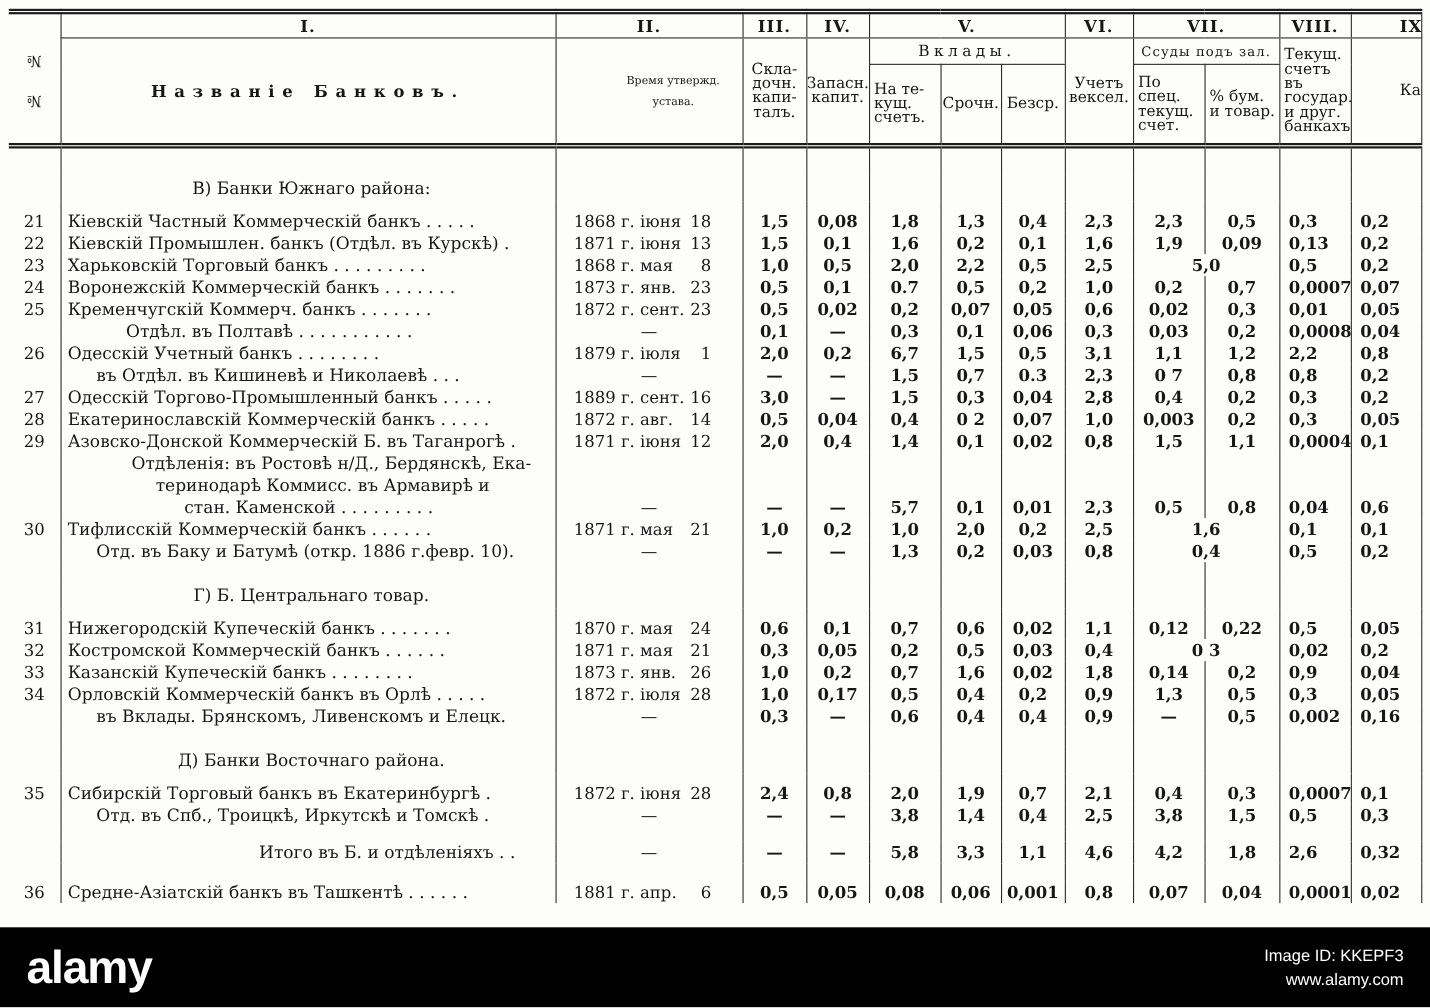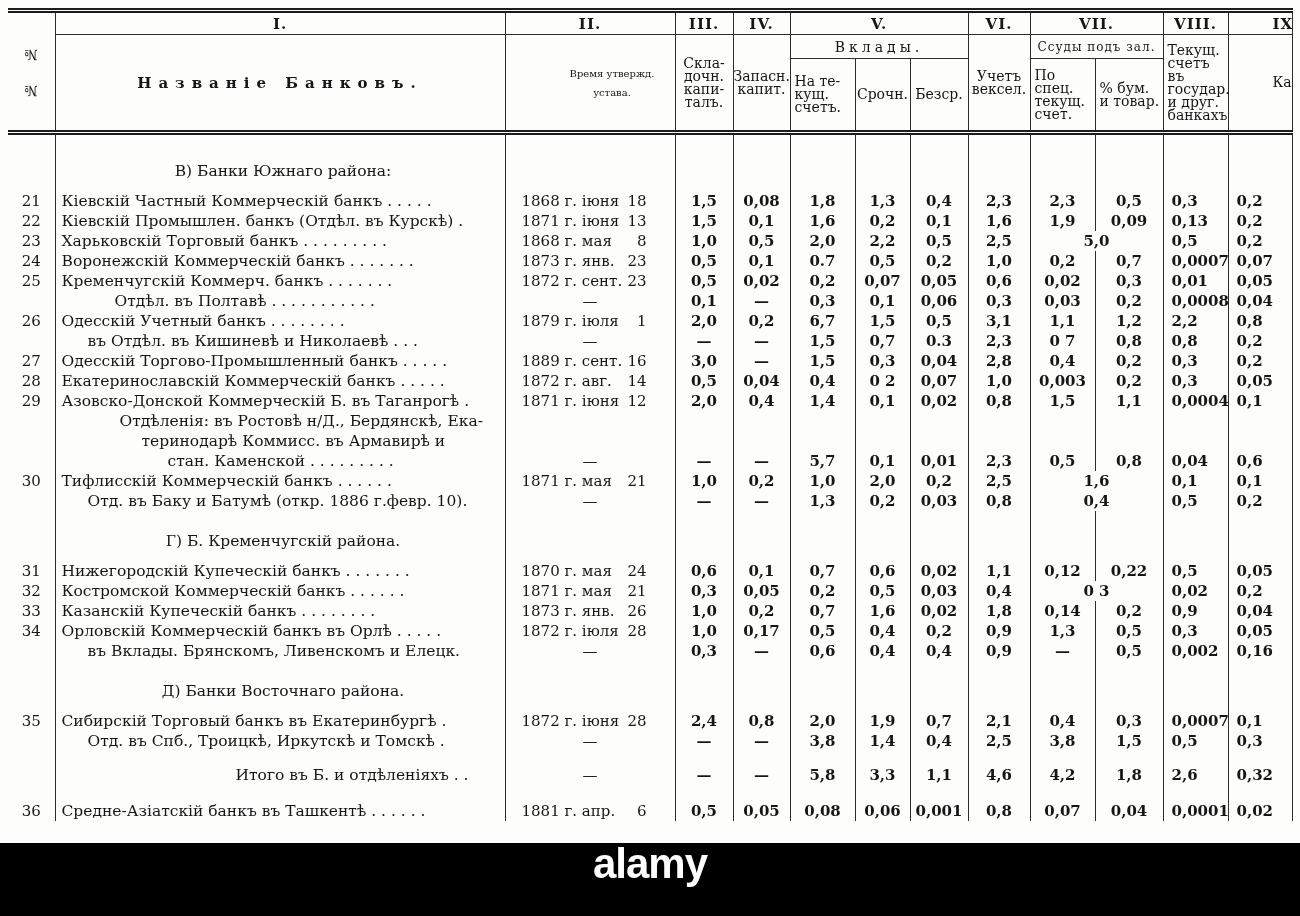--- a/index.html
+++ b/index.html
@@ -51,21 +51,20 @@
   .la8, .la9 { text-align: left; padding-left: 8px; }
   .cdate { text-align: center; }
   .datefx { display: flex; justify-content: space-between; padding: 0 28px 0 16px; }
 
   
   .wmbar {
     position: absolute; left: 0; bottom: 0; width: 1300px; height: 73px;
     background: #000;
     display: flex; align-items: center; justify-content: space-between;
     padding: 0 24px;
-    flex-direction: column;
   }
   .wm-logo {
     color: #fff; font-family: "Liberation Sans", sans-serif;
     font-weight: bold; font-size: 42px; letter-spacing: -1px; line-height: 1;
   }
   .wm-right {
     color: #fff; font-family: "Liberation Sans", sans-serif;
     font-size: 15px; line-height: 21px; text-align: right;
   }
 </style>
@@ -482,21 +481,21 @@
             <td class="v bl"></td>
             <td class="v bl"></td>
             <td class="v bl"></td>
             <td class="v bl"></td>
             <td class="v bl"></td>
             <td class="v bl la8"></td>
             <td class="v bl la9 br"></td>
           </tr>
           <tr>
             <td class="cnum"></td>
-            <td class="cname bl secname">Г) Б. Кременчугскій района.</td>
+            <td class="cname bl secname">Г) Б. Центральнаго товар.</td>
             <td class="cdate bl"></td>
             <td class="v bl"></td>
             <td class="v bl"></td>
             <td class="v bl"></td>
             <td class="v bl"></td>
             <td class="v bl"></td>
             <td class="v bl"></td>
             <td class="v bl"></td>
             <td class="v bl"></td>
             <td class="v bl la8"></td>
@@ -773,14 +772,18 @@
             <td class="v bl">0,04</td>
             <td class="v bl la8">0,0001</td>
             <td class="v bl la9 br">0,02</td>
           </tr>
         </tbody>
     </table>
   </div>
 
   <div class="wmbar">
     <div class="wm-logo">alamy</div>
+    <div class="wm-right">
+      <div>Image ID: KKEPF3</div>
+      <div>www.alamy.com</div>
+    </div>
   </div>
 </div>
 
 </body></html>

